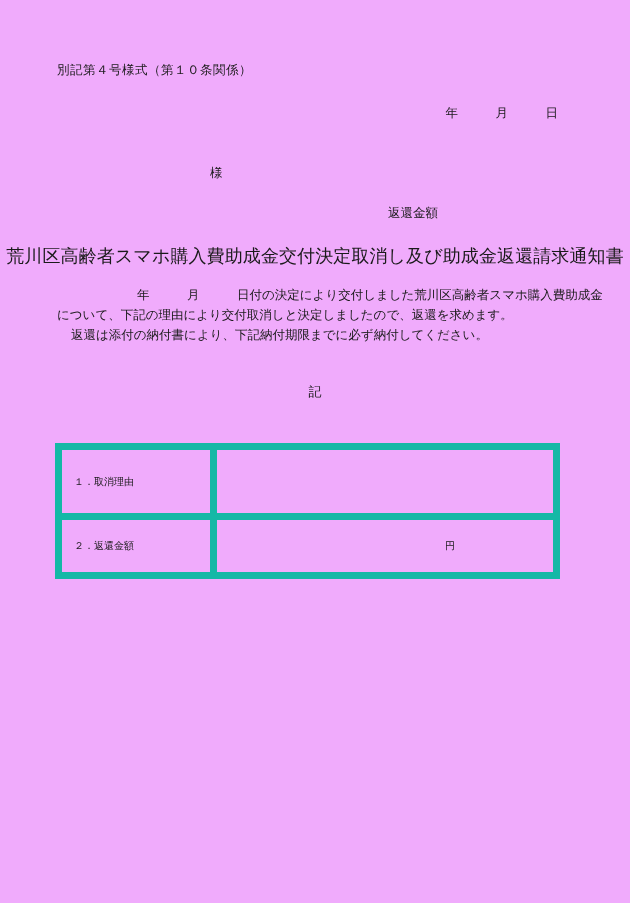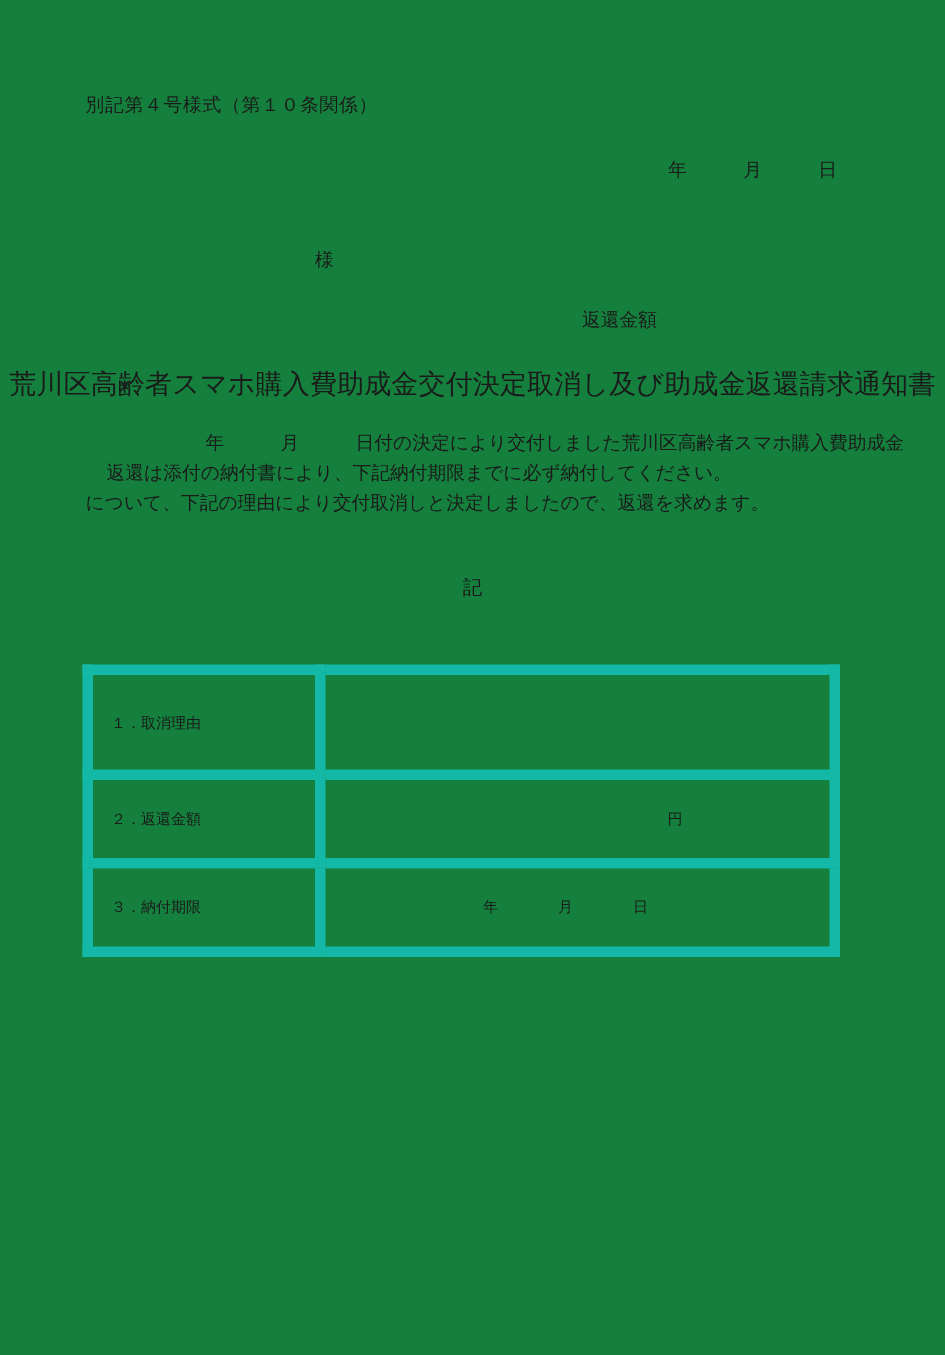--- a/index.html
+++ b/index.html
@@ -9,21 +9,21 @@
     background: #ffffff;
   }
   body {
     font-family: "Liberation Serif", "DejaVu Serif", serif;
     color: #1a1a1a;
   }
   .page {
     position: relative;
     width: 630px;
     height: 903px;
-    background: #15803d;
+    background: #f0abfc;
     overflow: hidden;
   }
   .form-code {
     position: absolute;
     left: 57px;
     top: 62px;
     font-size: 12.5px;
     letter-spacing: 0.5px;
     white-space: nowrap;
   }
@@ -129,42 +129,36 @@
   <div class="date-line">年　　　月　　　日</div>
 
   <div class="addressee-line">様</div>
 
   <div class="issuer-line">返還金額</div>
 
   <div class="doc-title">荒川区高齢者スマホ購入費助成金交付決定取消し及び助成金返還請求通知書</div>
 
   <div class="body-block">
     <div class="body-line indent-1">年　　　月　　　日付の決定により交付しました荒川区高齢者スマホ購入費助成金</div>
+    <div class="body-line indent-2">について、下記の理由により交付取消しと決定しましたので、返還を求めます。</div>
     <div class="body-line indent-3">返還は添付の納付書により、下記納付期限までに必ず納付してください。</div>
-    <div class="body-line indent-2">について、下記の理由により交付取消しと決定しましたので、返還を求めます。</div>
   </div>
 
   <div class="ki-mark">記</div>
 
   <table class="info-table">
     <tbody>
       <tr class="row-reason">
         <td class="label-cell">１．取消理由</td>
         <td class="value-cell">
           <span class="value-blank"></span>
         </td>
       </tr>
       <tr class="row-amount">
         <td class="label-cell">２．返還金額</td>
         <td class="value-cell">
           <span class="value-amount">円</span>
         </td>
       </tr>
-      <tr class="row-deadline">
-        <td class="label-cell">３．納付期限</td>
-        <td class="value-cell">
-          <span class="value-deadline">年　　　　月　　　　日</span>
-        </td>
-      </tr>
     </tbody>
   </table>
 
 </div>
 
 </body></html>

